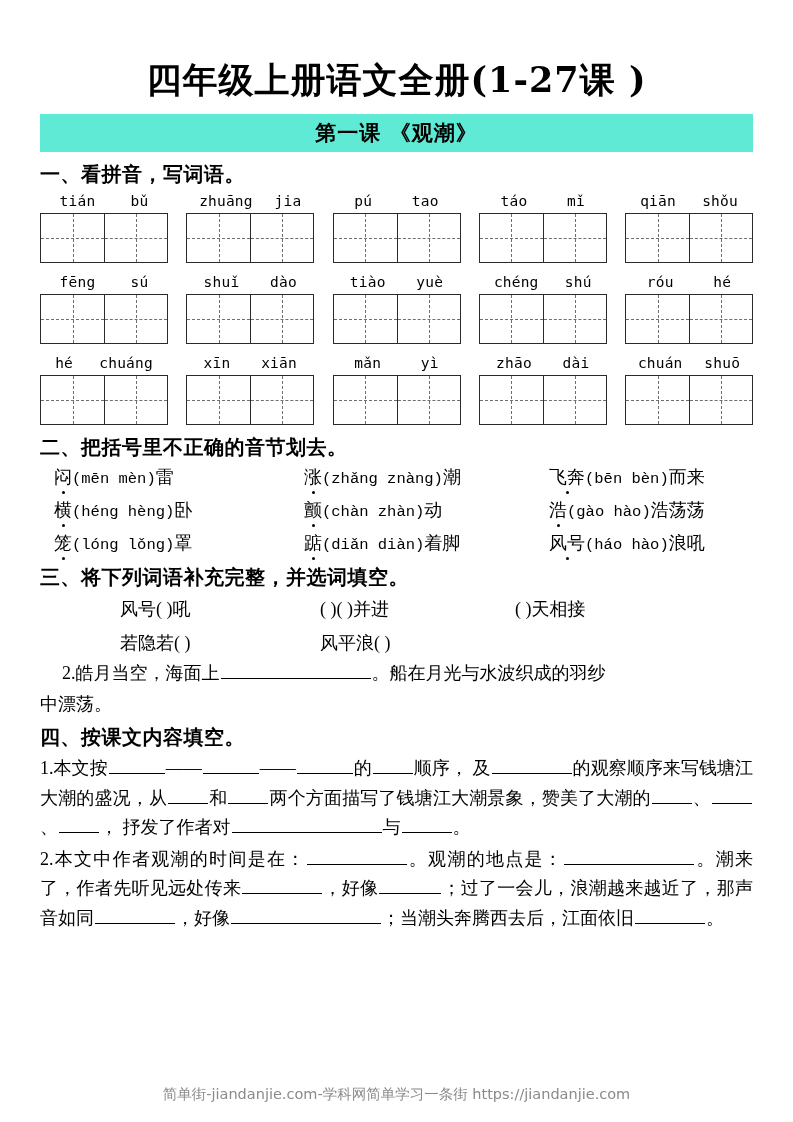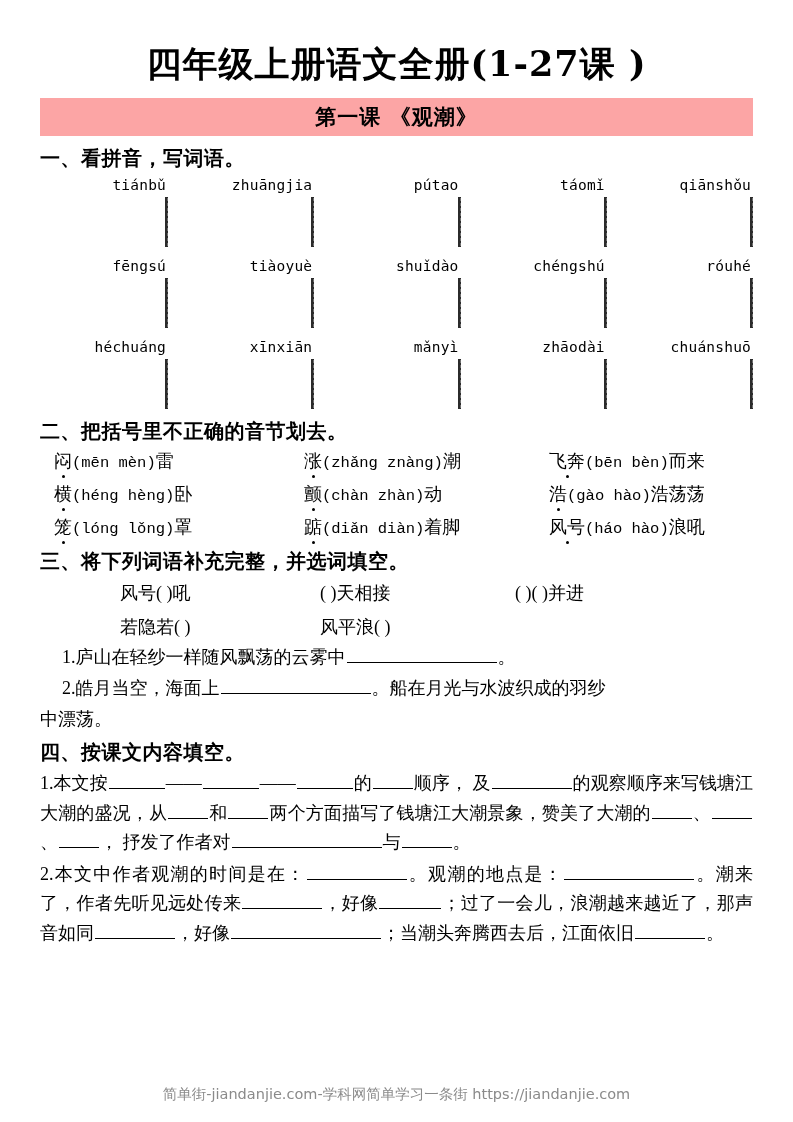--- a/index.html
+++ b/index.html
@@ -25,21 +25,21 @@
   }
 
   
   .doc-title {
     text-align: center;
     font-size: 35px;
     font-weight: bold;
     letter-spacing: 1px;
     font-family: "DejaVu Serif", "Liberation Serif", serif;
     margin: 0;
-    padding-top: 42px;
+    padding-top: 58px;
     line-height: 1.25;
     white-space: nowrap;
   }
 
   
   .lesson-banner {
     margin-top: 12px;
     height: 38px;
     line-height: 38px;
     text-align: center;
@@ -66,21 +66,20 @@
   .grid-row {
     display: flex;
     justify-content: space-between;
     align-items: flex-end;
     margin-bottom: 9px;
   }
   .grid-group {
     width: 128px;
     display: flex;
     flex-direction: column;
-    align-items: flex-end;
   }
   .pinyin-line {
     display: flex;
     justify-content: space-around;
     font-family: "DejaVu Sans Mono", "Liberation Mono", monospace;
     font-size: 14.5px;
     line-height: 20px;
     letter-spacing: 0.2px;
     white-space: nowrap;
     padding: 0 2px 2px 2px;
@@ -201,21 +200,21 @@
     font-family: "DejaVu Sans", "Liberation Sans", sans-serif;
   }
 </style>
 </head>
 <body>
 
 <div class="page">
 
   <h1 class="doc-title">四年级上册语文全册(1-27课 )</h1>
 
-  <div class="lesson-banner" id="lesson-banner" style="background: #fca5a5;">第一课 《观潮》</div>
+  <div class="lesson-banner" id="lesson-banner" style="background: #5eead4;">第一课 《观潮》</div>
 
   <div class="sec-head">一、看拼音，写词语。</div>
   <div class="grid-block" id="s1-rows">
       <div class="grid-row">
         <div class="grid-group">
           <div class="pinyin-line">
             <span>tián</span>
             <span>bǔ</span>
           </div>
           <div class="tzg">
@@ -270,32 +269,32 @@
             <span>fēng</span>
             <span>sú</span>
           </div>
           <div class="tzg">
             <div class="cell"></div>
             <div class="cell"></div>
           </div>
         </div>
         <div class="grid-group">
           <div class="pinyin-line">
+            <span>shuǐ</span>
+            <span>dào</span>
+          </div>
+          <div class="tzg">
+            <div class="cell"></div>
+            <div class="cell"></div>
+          </div>
+        </div>
+        <div class="grid-group">
+          <div class="pinyin-line">
             <span>tiào</span>
             <span>yuè</span>
-          </div>
-          <div class="tzg">
-            <div class="cell"></div>
-            <div class="cell"></div>
-          </div>
-        </div>
-        <div class="grid-group">
-          <div class="pinyin-line">
-            <span>shuǐ</span>
-            <span>dào</span>
           </div>
           <div class="tzg">
             <div class="cell"></div>
             <div class="cell"></div>
           </div>
         </div>
         <div class="grid-group">
           <div class="pinyin-line">
             <span>chéng</span>
             <span>shú</span>
@@ -379,29 +378,26 @@
       <div class="s2-item"><span class="dotted">颤</span><span class="py">(chàn zhàn)</span><span>动</span></div>
       <div class="s2-item"><span class="dotted">浩</span><span class="py">(gào hào)</span><span>浩荡荡</span></div>
       <div class="s2-item"><span class="dotted">笼</span><span class="py">(lóng lǒng)</span><span>罩</span></div>
       <div class="s2-item"><span class="dotted">踮</span><span class="py">(diǎn diàn)</span><span>着脚</span></div>
       <div class="s2-item"><span class="dotted">风号</span><span class="py">(háo hào)</span><span>浪吼</span></div>
     </div>
 
   <div class="sec-head tight">三、将下列词语补充完整，并选词填空。</div>
   <div class="s3-grid" id="s3-grid">
       <div class="s3-item">风号(    )吼</div>
+      <div class="s3-item">(    )(    )并进</div>
       <div class="s3-item">(    )天相接</div>
-      <div class="s3-item">(    )(    )并进</div>
       <div class="s3-item">若隐若(    )</div>
       <div class="s3-item">风平浪(    )</div>
     </div>
 
-  <div class="numbered">
-    <span>1.庐山在轻纱一样随风飘荡的云雾中</span><span class="bl w150"></span><span>。</span>
-  </div>
 
   <div class="numbered">
     <span>2.皓月当空，海面上</span><span class="bl w150"></span><span>。船在月光与水波织成的羽纱</span>
   </div>
   <div class="flow">中漂荡。</div>
 
   <div class="sec-head tight">四、按课文内容填空。</div>
 
   <div class="flow">
     <span>1.本文按</span><span class="bl w56"></span><span>——</span><span class="bl w56"></span><span>——</span><span class="bl w56"></span><span>的</span><span class="bl w40"></span><span>顺序，  及</span><span class="bl w80"></span><span>的观察顺序</span><span>来写钱塘江大潮的盛况，从</span><span class="bl w40"></span><span>和</span><span class="bl w40"></span><span>两个方面描写了钱塘江大潮景象，赞美</span><span>了大潮的</span><span class="bl w40"></span><span>、</span><span class="bl w40"></span><span>、</span><span class="bl w40"></span><span>，  抒发了作者对</span><span class="bl w150"></span><span>与</span><span class="bl w50"></span><span>。</span>

